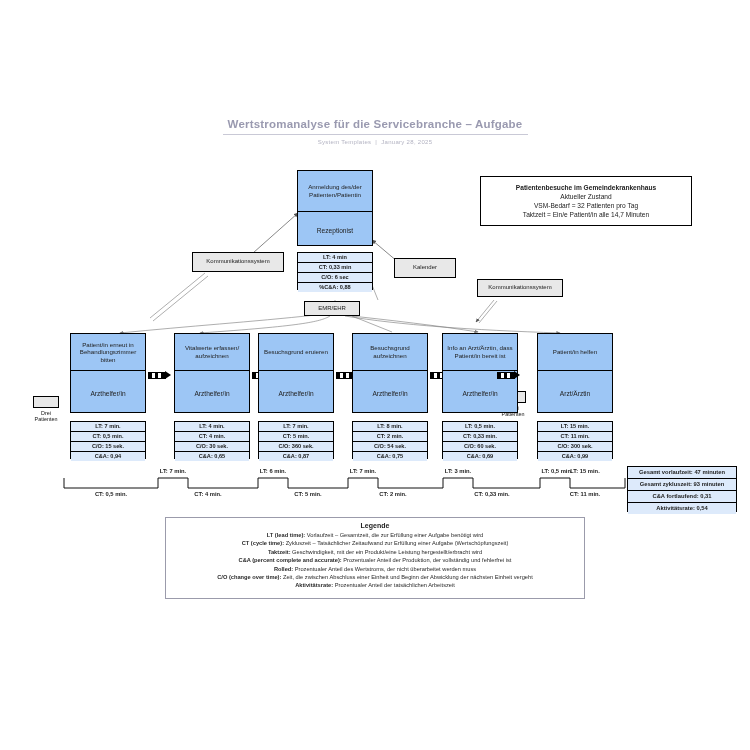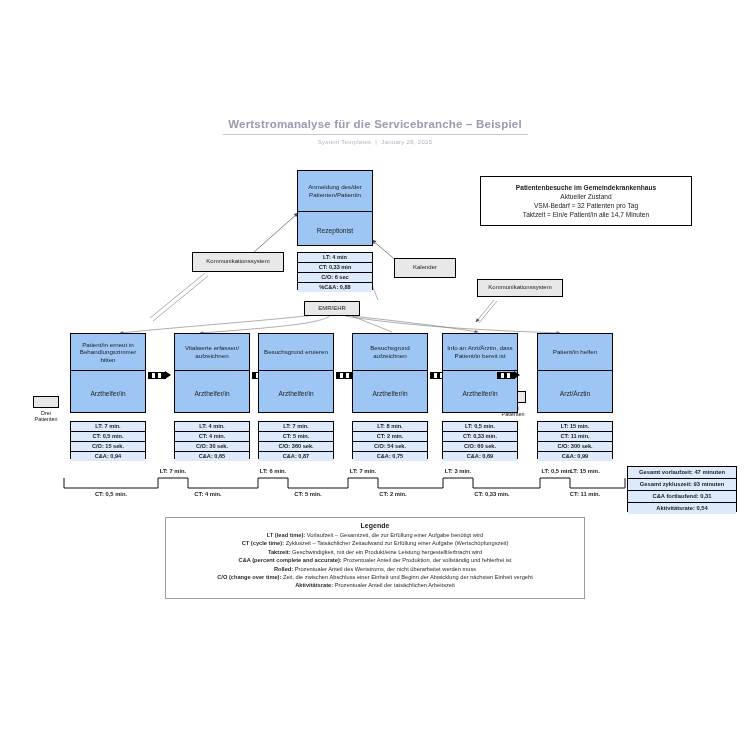--- a/index.html
+++ b/index.html
@@ -133,21 +133,21 @@
 
     <line x1="335" y1="300" x2="335" y2="303" stroke="#777" stroke-width="0.6"></line>
 
     <line x1="392" y1="332" x2="352" y2="316" stroke="#777" stroke-width="0.6"></line>
 
     <line x1="494" y1="300" x2="476" y2="322" stroke="#777" stroke-width="0.6" marker-end="url(#ah)"></line>
     <line x1="497" y1="301" x2="479" y2="323" stroke="#777" stroke-width="0.6"></line>
   </svg>
 
   <div class="abs" id="header" style="left:0;top:118px;">
-    <div id="doc-title">Wertstromanalyse für die Servicebranche – Beispiel</div>
+    <div id="doc-title">Wertstromanalyse für die Servicebranche – Aufgabe</div>
     <div id="title-rule"></div>
     <div id="doc-sub">
       <span>System Templates</span><span class="sep">|</span><span>January 28, 2025</span>
     </div>
   </div>
 
   <div class="abs" id="info-box" style="left:480px;top:176px;width:212px;height:50px;">
     <div class="l1">Patientenbesuche im Gemeindekrankenhaus</div>
     <div>Aktueller Zustand</div>
     <div>VSM-Bedarf = 32 Patienten pro Tag</div>

